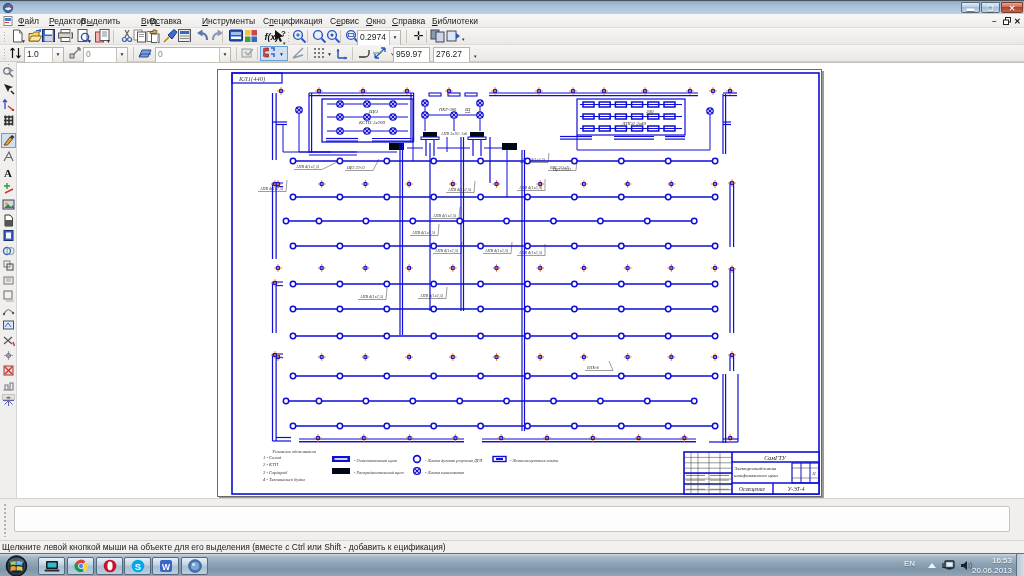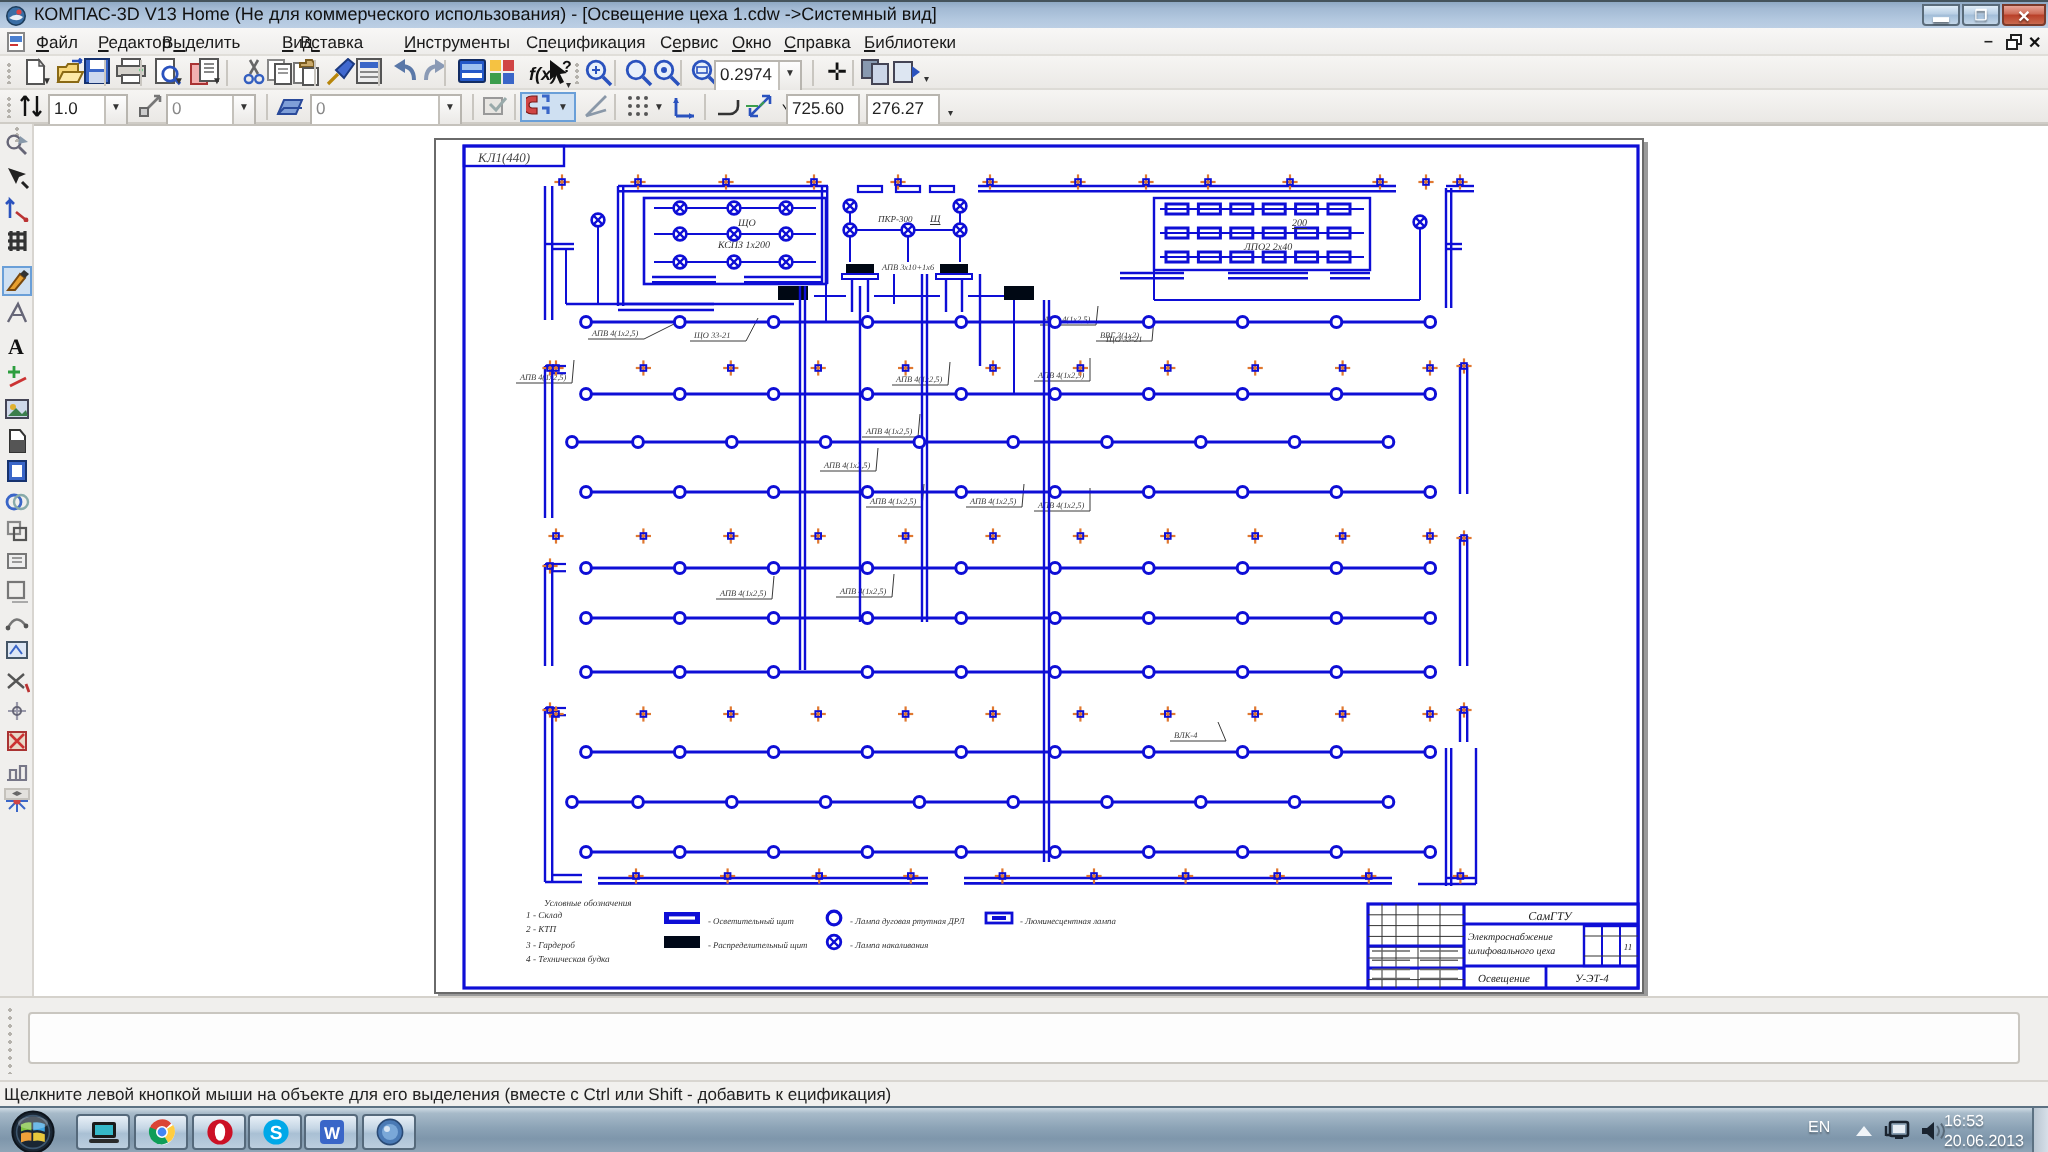--- a/index.html
+++ b/index.html
@@ -34,31 +34,30 @@
 
 #prop{left:0;top:498px;width:1024px;height:42px;background:#f0efed;border-top:1px solid #d5d2cc}
 #propbox{left:14px;top:7px;width:996px;height:26px;background:#fdfdfd;border:1px solid #c9c6c0;border-radius:2px}
 #prop .pgrip{left:3px;top:4px;width:4px;height:34px;background-image:radial-gradient(circle,#b5b2ac 1px,transparent 1px);background-size:4px 4px}
 
 #status{left:0;top:540px;width:1024px;height:13px;background:#f1f0ee;border-top:1px solid #d8d5d0;font-size:8.5px;color:#222;padding:1px 0 0 2px}
 
 #taskbar{left:0;top:553px;width:1024px;height:23px;background:linear-gradient(180deg,#cfdbe4 0%,#a7bac9 12%,#8ca3b6 45%,#7e96ab 70%,#90a5b7 100%);border-top:1px solid #5c7182}
 .tbtn{position:absolute;top:3px;width:27px;height:18px;border:1px solid #55697b;border-radius:2px;background:linear-gradient(180deg,#e8f0f7 0%,#c4d5e4 40%,#a9c0d4 55%,#bccedf 100%)}
 .tbtn svg{position:absolute;left:50%;top:50%;transform:translate(-50%,-50%)}
-#clock{position:absolute;right:12px;top:2px;text-align:left;color:#fff;font-size:8px;line-height:9.5px;text-shadow:0 1px 1px rgba(0,0,0,.35)}
+#clock{position:absolute;right:12px;top:2px;text-align:right;color:#fff;font-size:8px;line-height:9.5px;text-shadow:0 1px 1px rgba(0,0,0,.35)}
 #showdesk{position:absolute;right:0;top:0;width:8px;height:23px;background:linear-gradient(90deg,#b9c6d2,#d6dfe8);border-left:1px solid #5c7182}
 </style></head><body>
 <div class="abs" id="titlebar">
 <svg class="abs ticon" viewBox="0 0 10 10">
       <circle cx="5" cy="5" r="4.6" fill="#3a6ea5"></circle>
       <circle cx="5" cy="5" r="4.6" fill="none" stroke="#1d3d5c" stroke-width="0.8"></circle>
       <path d="M1.5 6 Q5 3 8.5 5.5 Q6 8.5 1.5 6z" fill="#e8eef5"></path>
       <circle cx="6.5" cy="3" r="1.3" fill="#d44"></circle>
     </svg>
-<div class="abs" id="titletext">КОМПАС-3D V13 Home (Не для коммерческого использования) - [Освещение цеха 1.cdw -&gt;Системный вид]</div>
 <div class="abs wbtn" id="btnmin">
       <div class="g">▬</div>
     </div>
 <div class="abs wbtn" id="btnres">
       <div class="g" style="font-size:7px">❐</div>
     </div>
 <div class="abs wbtn" id="btncls">
       <div class="g">✕</div>
     </div>
 </div>
@@ -285,21 +284,21 @@
 <div class="ic" style="left:372px"><svg width="16" height="15" viewBox="0 0 16 15">
         <path d="M3 12 L13 2 M13 2 h-4 M13 2 v4 M3 12 h4 M3 12 v-4" stroke="#2a52be" fill="none" stroke-width="1.3"></path>
         <path d="M1 7 h6 M8 7 l2-2" stroke="#3c9e4d" stroke-width="1.1"></path>
       </svg></div>
 <div class="ic" style="left:390px">
       <span style="position:absolute;top:2px;left:1px;font-size:7px;color:#111">Y<sub>x</sub></span>
       <svg width="14" height="14" viewBox="0 0 14 14" style="position:absolute;left:4px">
         <path d="M7 12 V3 M7 3 l-2 3 M7 3 l2 3" stroke="#111" fill="none"></path>
       </svg>
     </div>
-<div class="combo" style="left:393px;width:37px">725.60</div>
+<div class="combo" style="left:393px;width:37px">959.97</div>
 <div class="combo" style="left:433px;width:37px">276.27</div>
 <div class="drop" style="left:474px;top:8px">▾</div>
 </div>
 <div class="abs" id="lbar">
 <div class="grip" style="left:7px;top:1px;height:8px;width:3px"></div>
 <div class="lic" style="top:4px;"><svg width="13" height="13" viewBox="0 0 13 13">
         <circle cx="5" cy="5" r="3.2" fill="none" stroke="#667" stroke-width="1.2"></circle>
         <line x1="7.5" y1="7.5" x2="11" y2="11" stroke="#667" stroke-width="1.4"></line>
         <path d="M8 2 l4 3 -5 1z" fill="#89a"></path>
       </svg></div>

